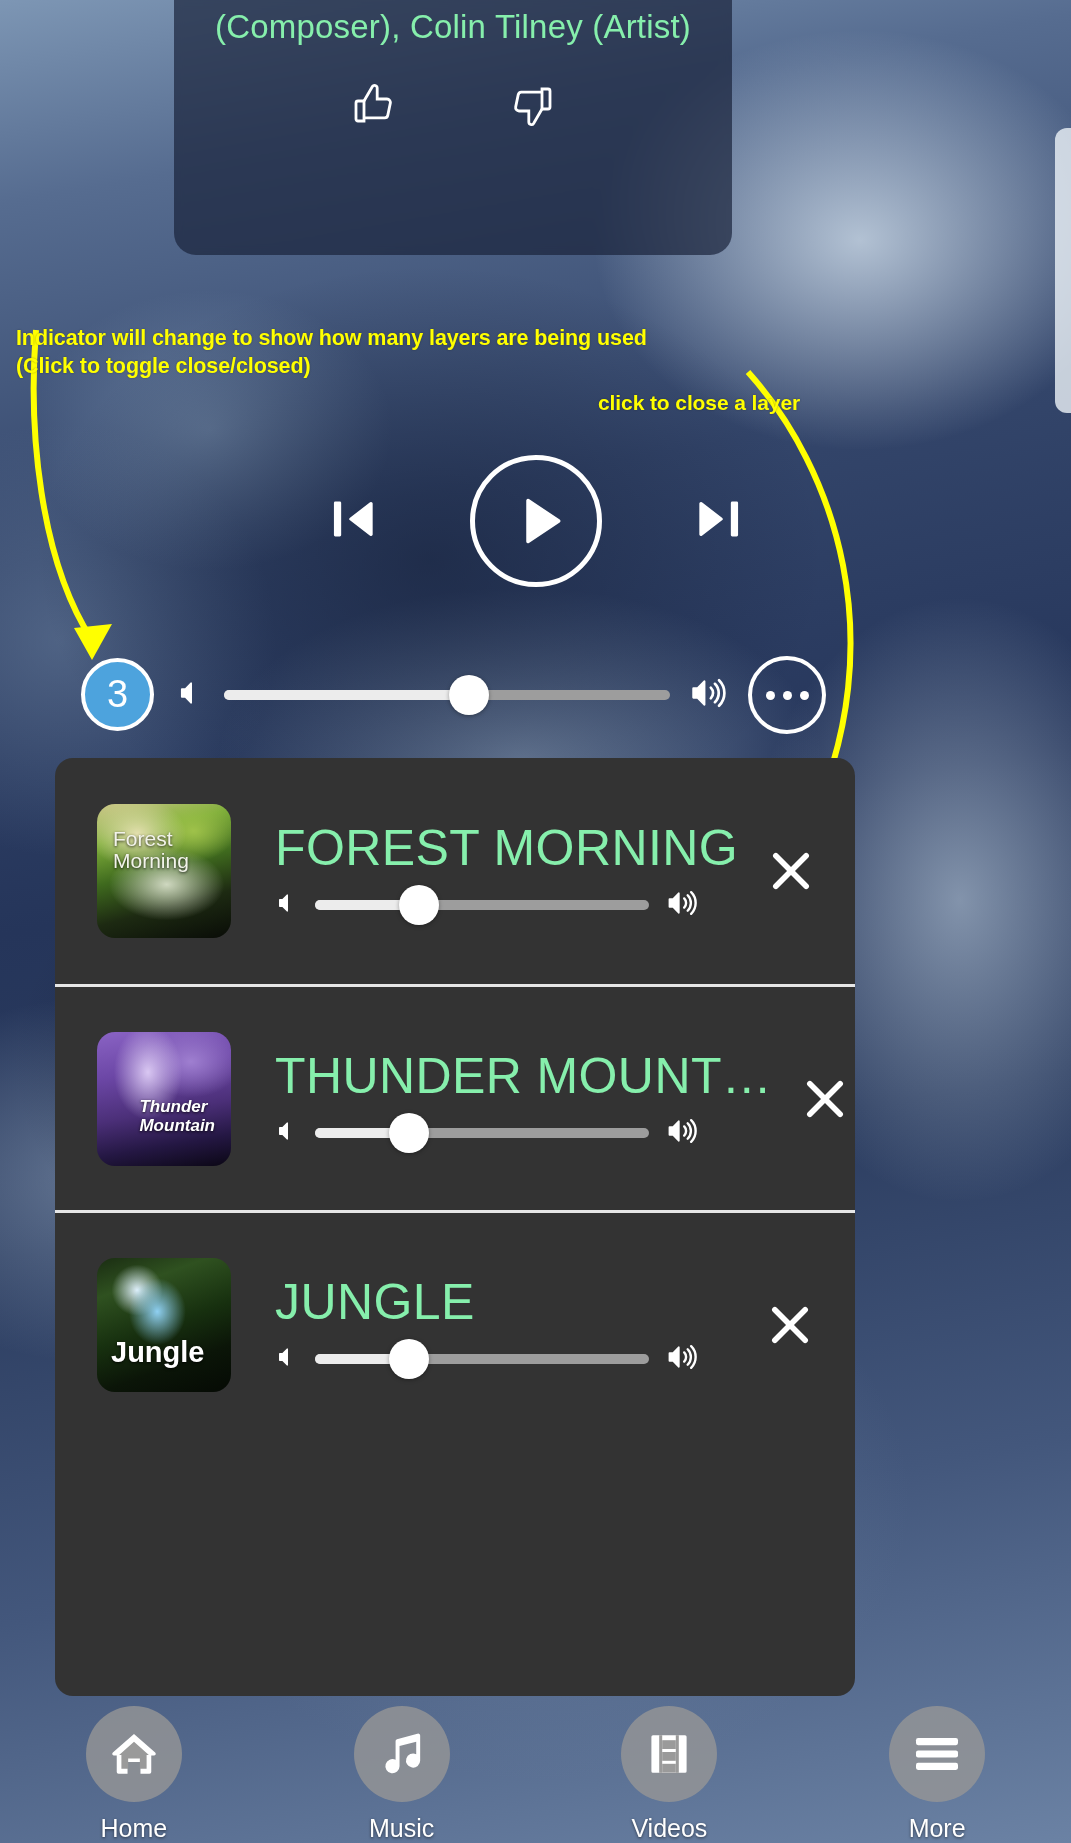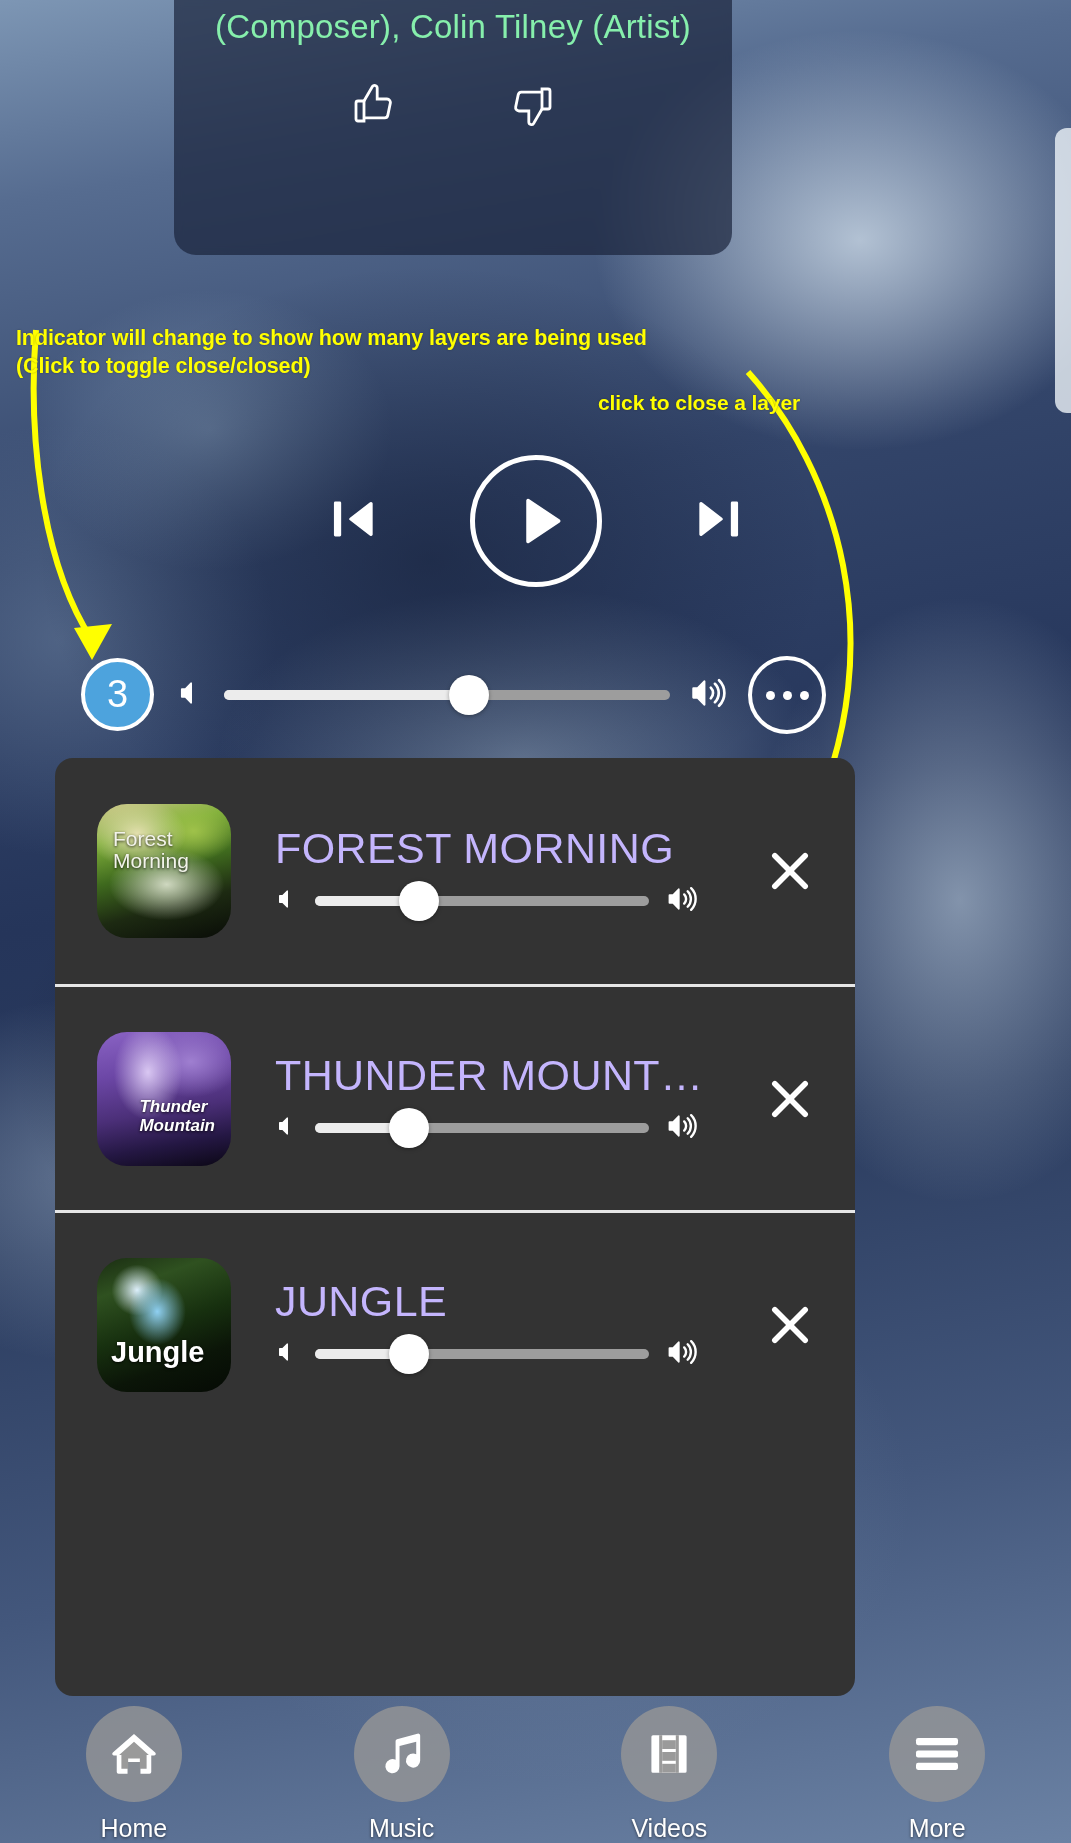--- a/index.html
+++ b/index.html
@@ -167,21 +167,21 @@
   .layer-row {
     position: relative;
     height: 226px;
     display: flex;
     align-items: center;
     padding: 0 30px 0 42px;
   }
   .layer-row + .layer-row { border-top: 3px solid #e7e7e7; }
   .thumb {
     width: 134px; height: 134px;
-    border-radius: 30px;
+    border-radius: 18px;
     flex: 0 0 auto;
     position: relative;
     overflow: hidden;
     display: flex;
     flex-direction: column;
     align-items: center;
     justify-content: flex-end;
     padding-bottom: 10px;
     padding-left: 8px;
   }
@@ -237,22 +237,22 @@
   }
 
   .layer-main {
     flex: 1;
     margin-left: 44px;
     display: flex;
     flex-direction: column;
     justify-content: center;
   }
   .layer-title {
-    color: #c4b5fd;
-    font-size: 43px;
+    color: #86efac;
+    font-size: 50px;
     font-weight: 300;
     letter-spacing: .4px;
     margin-bottom: 10px;
     white-space: nowrap;
   }
   .layer-vol {
     display: flex; align-items: center; gap: 14px;
     width: 424px;
   }
   .close-x {

